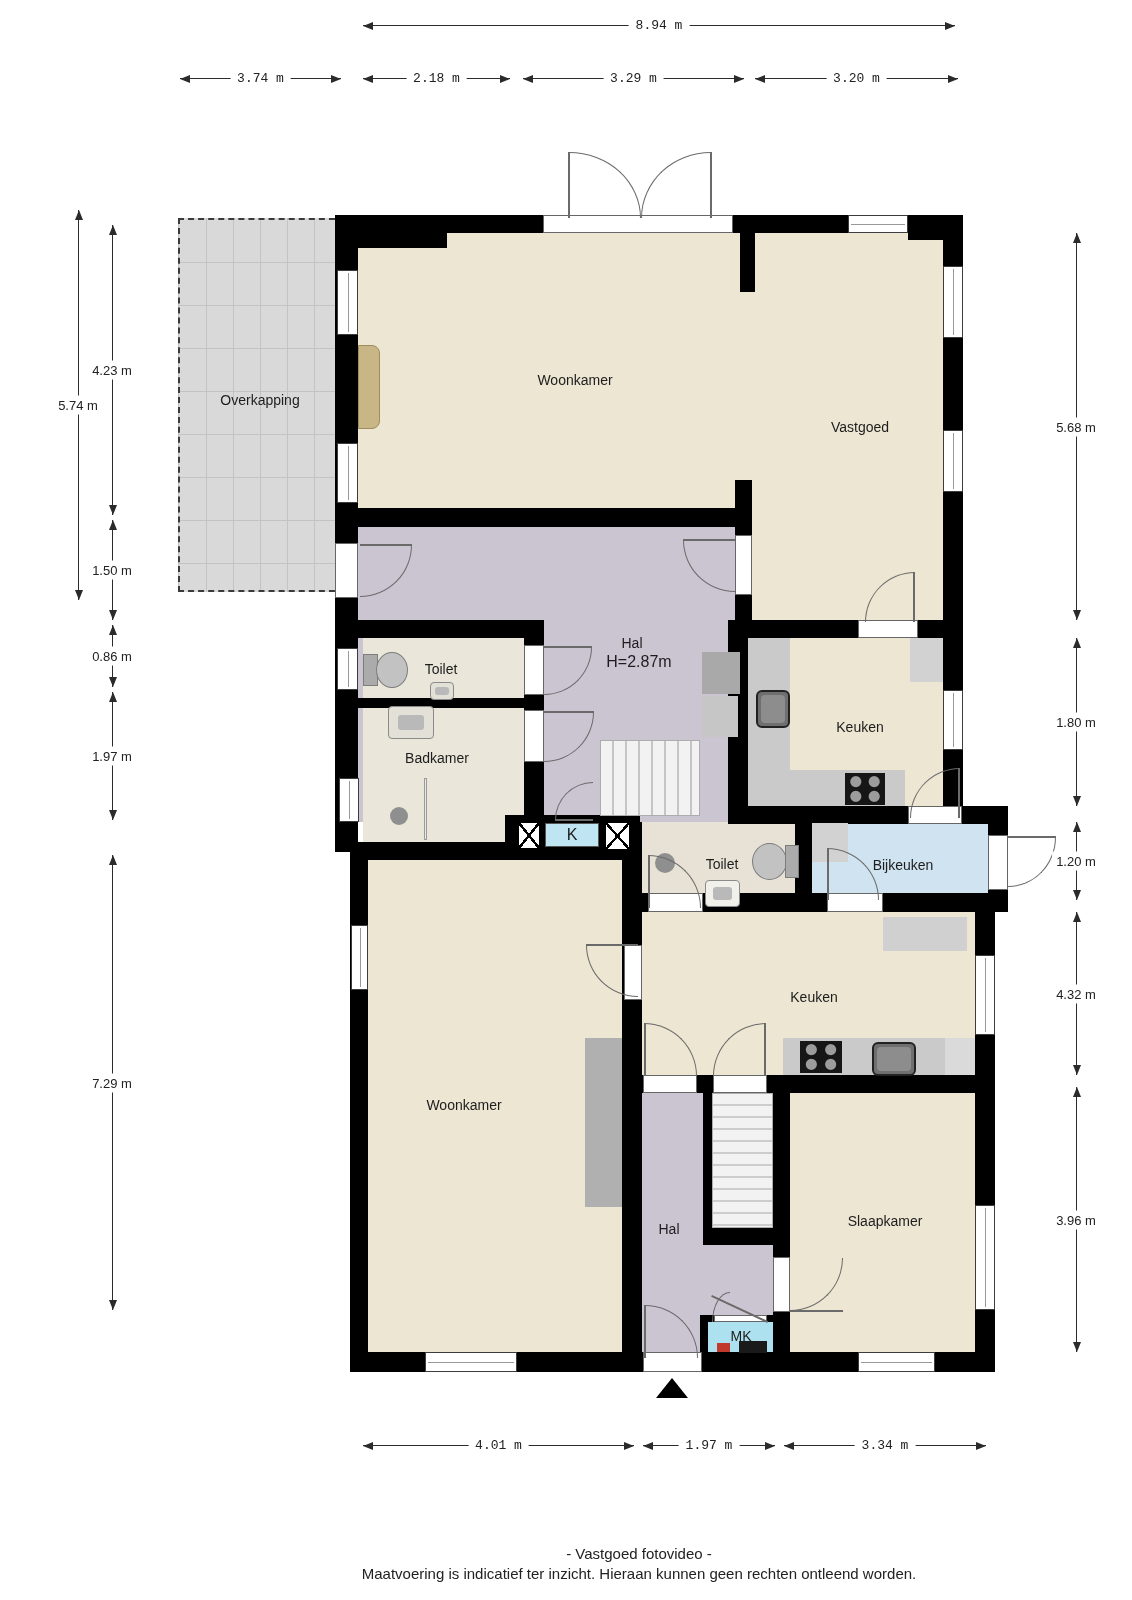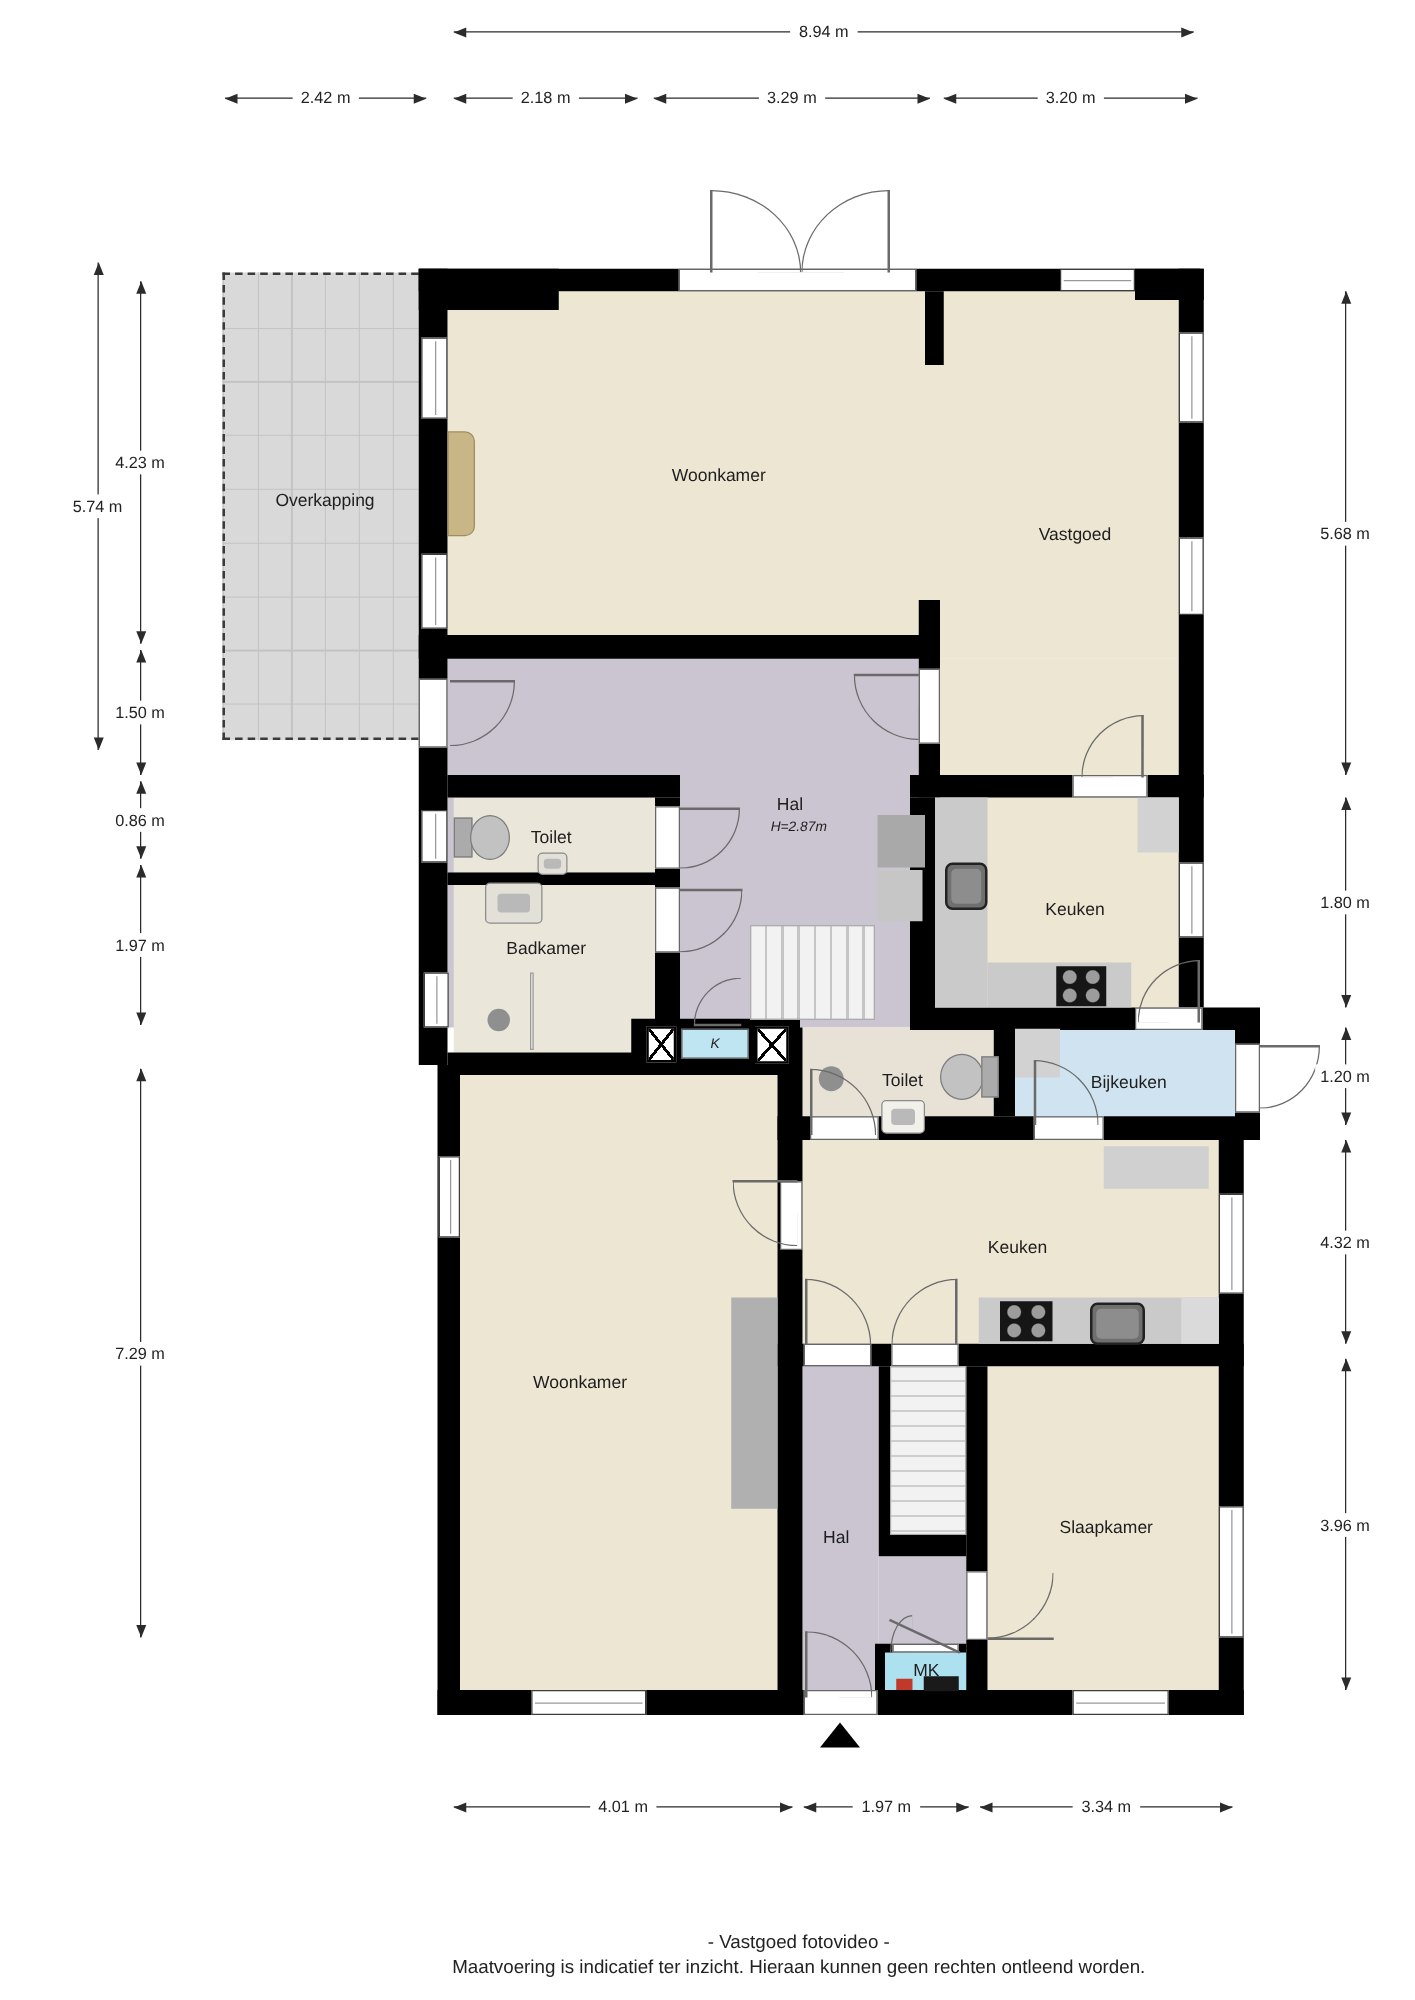--- a/index.html
+++ b/index.html
@@ -1,33 +1,33 @@
 <!DOCTYPE html>
 <html><head>
 <meta charset="utf-8">
 <style>
   html,body{margin:0;padding:0;background:#fff;}
   #plan{position:relative;width:1132px;height:1600px;background:#fff;overflow:hidden;
         font-family:"Liberation Sans",sans-serif;color:#222;}
   .wall{position:absolute;background:#000;}
   .floor{position:absolute;}
   .lbl{position:absolute;transform:translate(-50%,-50%);font-size:14px;color:#1d1d1d;white-space:nowrap;}
-  .lbl-sm{font-size:11px;font-style:italic;}
+  .lbl-sm{font-size:16px;}
   .win{position:absolute;background:#fff;border:1px solid #3c3c3c;box-sizing:border-box;z-index:6;}
   .win-v::after{content:"";position:absolute;left:50%;top:2px;bottom:2px;width:1px;background:#999;}
   .win-h::after{content:"";position:absolute;top:50%;left:2px;right:2px;height:1px;background:#999;}
   .thr{position:absolute;background:#fff;border:1px solid #666;box-sizing:border-box;z-index:6;}
   .arc{position:absolute;box-sizing:border-box;z-index:7;}
   .hinge-tl{border-right:1.5px solid #6a6a6a;border-bottom:1.5px solid #6a6a6a;border-radius:0 0 100% 0;}
   .hinge-tr{border-left:1.5px solid #6a6a6a;border-bottom:1.5px solid #6a6a6a;border-radius:0 0 0 100%;}
   .hinge-bl{border-top:1.5px solid #6a6a6a;border-right:1.5px solid #6a6a6a;border-radius:0 100% 0 0;}
   .hinge-br{border-top:1.5px solid #6a6a6a;border-left:1.5px solid #6a6a6a;border-radius:100% 0 0 0;}
   .leaf{position:absolute;background:#6a6a6a;z-index:7;}
   .furn{position:absolute;z-index:4;box-sizing:border-box;}
-  .dimh{position:absolute;border-top:1px solid #2b2b2b;z-index:9;}
+  .dimh{position:absolute;border-top:1px solid #2b2b2b;z-index:9;font-family:Liberation Mono, monospace;}
   .dimh::before{content:"";position:absolute;left:0;top:-4.5px;border-top:4px solid transparent;border-bottom:4px solid transparent;border-right:10px solid #2b2b2b;}
   .dimh::after{content:"";position:absolute;right:0;top:-4.5px;border-top:4px solid transparent;border-bottom:4px solid transparent;border-left:10px solid #2b2b2b;}
   .dimh>span{position:absolute;left:50%;top:-1px;transform:translate(-50%,-50%);background:#fff;padding:0 7px;font-size:13px;white-space:nowrap;}
   .dimv{position:absolute;border-left:1px solid #2b2b2b;z-index:9;}
   .dimv::before{content:"";position:absolute;top:0;left:-4.5px;border-left:4px solid transparent;border-right:4px solid transparent;border-bottom:10px solid #2b2b2b;}
   .dimv::after{content:"";position:absolute;bottom:0;left:-4.5px;border-left:4px solid transparent;border-right:4px solid transparent;border-top:10px solid #2b2b2b;}
   .dimv>span{position:absolute;top:50%;left:-1px;transform:translate(-50%,-50%);background:#fff;padding:2px 4px;font-size:13px;white-space:nowrap;}
   .xbox{position:absolute;background:
     linear-gradient(to top right,transparent calc(50% - 1.2px),#000 calc(50% - 1.2px),#000 calc(50% + 1.2px),transparent calc(50% + 1.2px)),
     linear-gradient(to bottom right,transparent calc(50% - 1.2px),#000 calc(50% - 1.2px),#000 calc(50% + 1.2px),transparent calc(50% + 1.2px)),#fff;
@@ -57,21 +57,21 @@
 </style>
 </head>
 <body>
 
 <div id="plan">
 
   <div class="dimh" style="left:363px;top:25px;width:592px;">
       <span>8.94 m</span>
     </div>
   <div class="dimh" style="left:180px;top:78px;width:161px;">
-      <span>2.42 m</span>
+      <span>3.74 m</span>
     </div>
   <div class="dimh" style="left:363px;top:78px;width:147px;">
       <span>2.18 m</span>
     </div>
   <div class="dimh" style="left:523px;top:78px;width:221px;">
       <span>3.29 m</span>
     </div>
   <div class="dimh" style="left:755px;top:78px;width:203px;">
       <span>3.20 m</span>
     </div>

